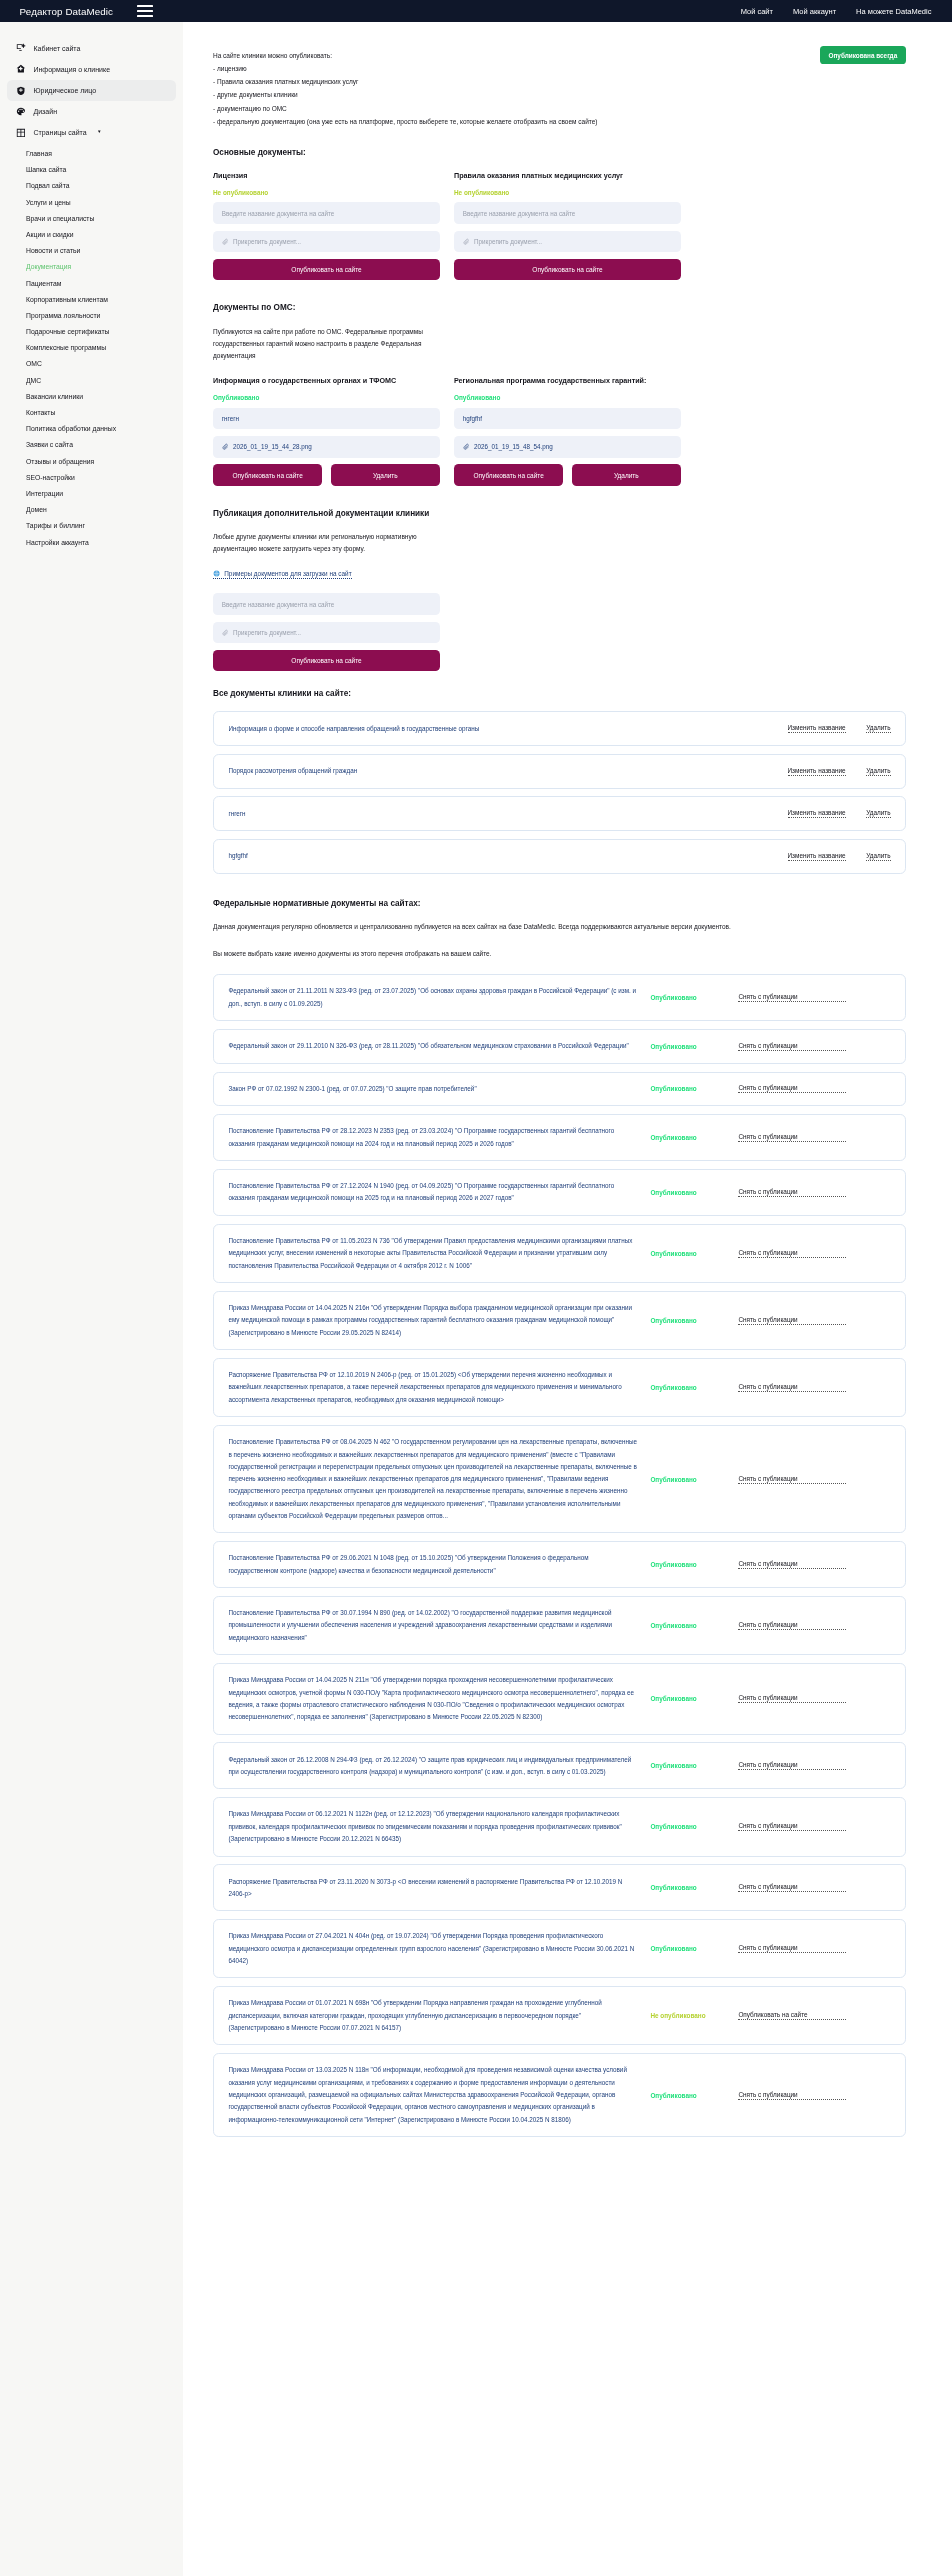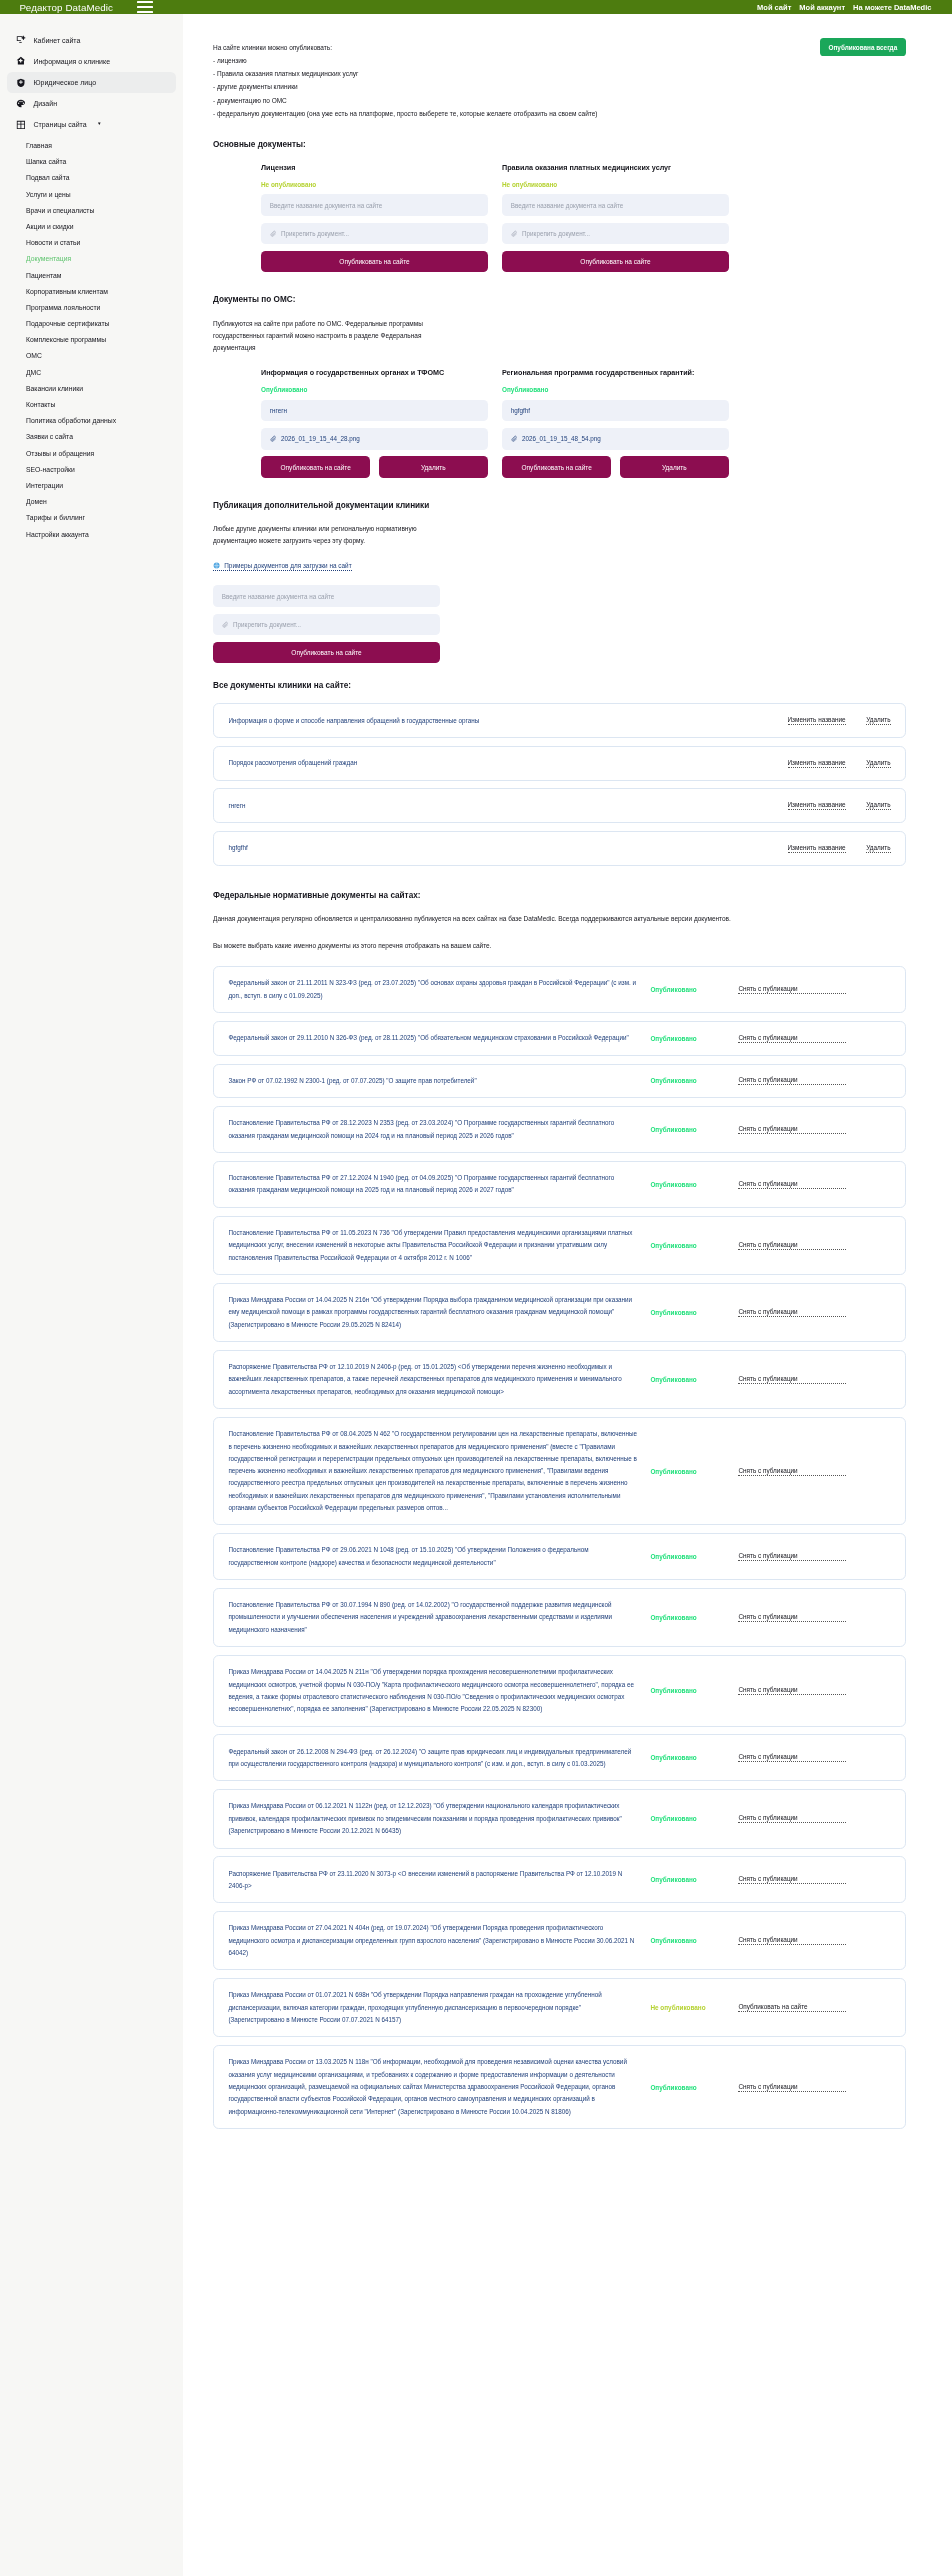--- a/index.html
+++ b/index.html
@@ -6,22 +6,22 @@
   html, body { width: 952px; }
   body {
     font-family: "Liberation Sans", sans-serif;
     background: #ffffff;
     color: #16161d;
     -webkit-font-smoothing: antialiased;
   }
 
   
   .topbar {
-    height: 14px;
-    background: #4d7c0f;
+    height: 22px;
+    background: #0f172a;
     display: flex;
     align-items: center;
     padding: 0 20.6px 0 19.6px;
     width: 952px;
   }
   .brand {
     color: #ffffff;
     font-size: 9.8px;
     font-weight: 400;
     letter-spacing: 0.1px;
@@ -34,22 +34,21 @@
     display: flex;
     flex-direction: column;
     justify-content: space-between;
     cursor: pointer;
   }
   .burger span { display: block; height: 1.5px; background: #fff; border-radius: 0.5px; }
   .topnav {
     margin-left: auto;
     display: flex;
     align-items: flex-end;
-    gap: 8px;
-    font-weight: bold;
+    gap: 20px;
   }
   .topnav a {
     color: #ffffff;
     font-size: 7.5px;
     text-decoration: none;
     white-space: nowrap;
   }
 
   
   .shell { display: flex; width: 952px; align-items: stretch; }
@@ -120,21 +119,21 @@
     margin-bottom: 13.4px;
   }
   h3.colhead {
     font-size: 7.2px;
     font-weight: 700;
     margin-bottom: 8.8px;
   }
   .para { font-size: 6.5px; line-height: 1.85; margin-bottom: 14.4px; max-width: 242px; }
 
   
-  .two-col { display: flex; gap: 14px; margin-bottom: 23px; margin-left: 48px; }
+  .two-col { display: flex; gap: 14px; margin-bottom: 23px; }
   .col { width: 227px; }
   .status { font-size: 6.4px; font-weight: 700; margin-bottom: 6.7px; }
   .status.pub { color: #1ee07a; }
   .status.unpub { color: #b5d231; }
   .field {
     background: #eef1f8;
     border-radius: 4.6px;
     height: 21.6px;
     display: flex;
     align-items: center;

